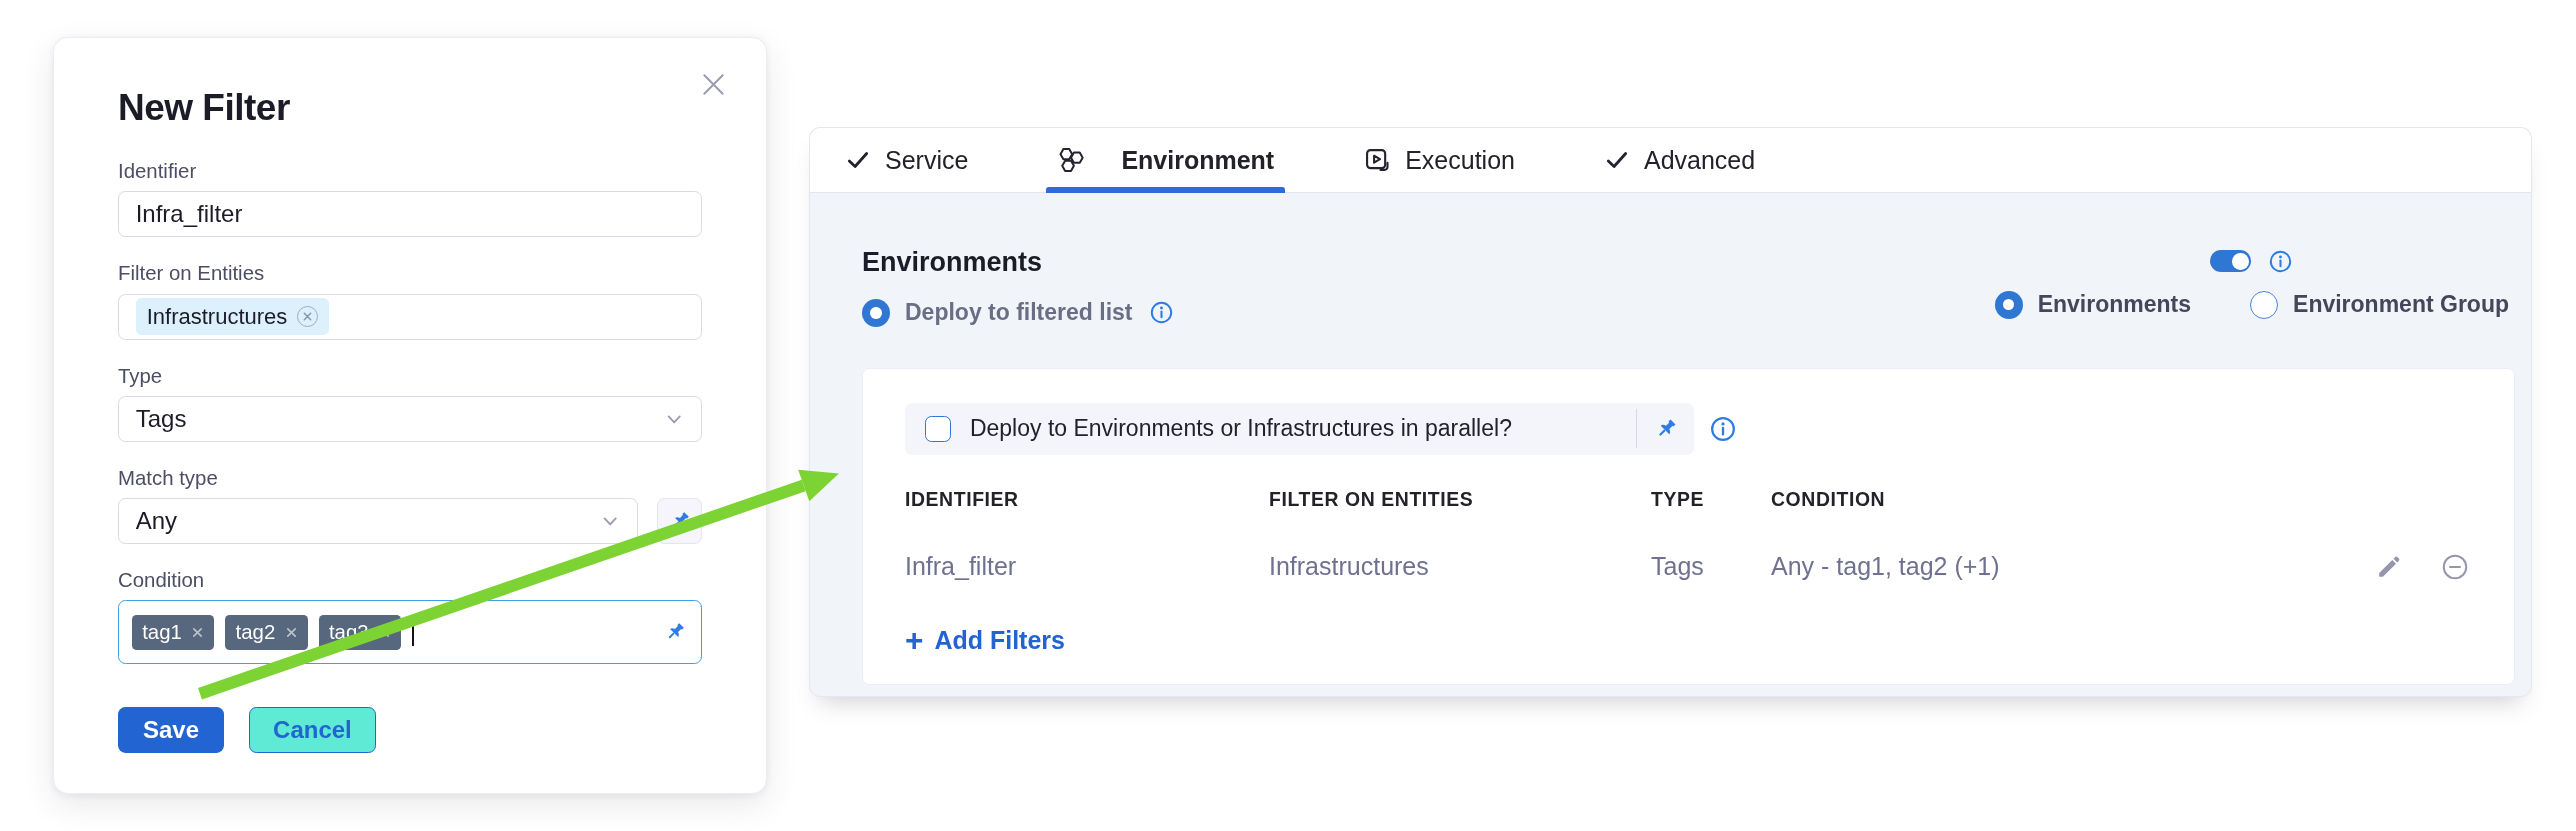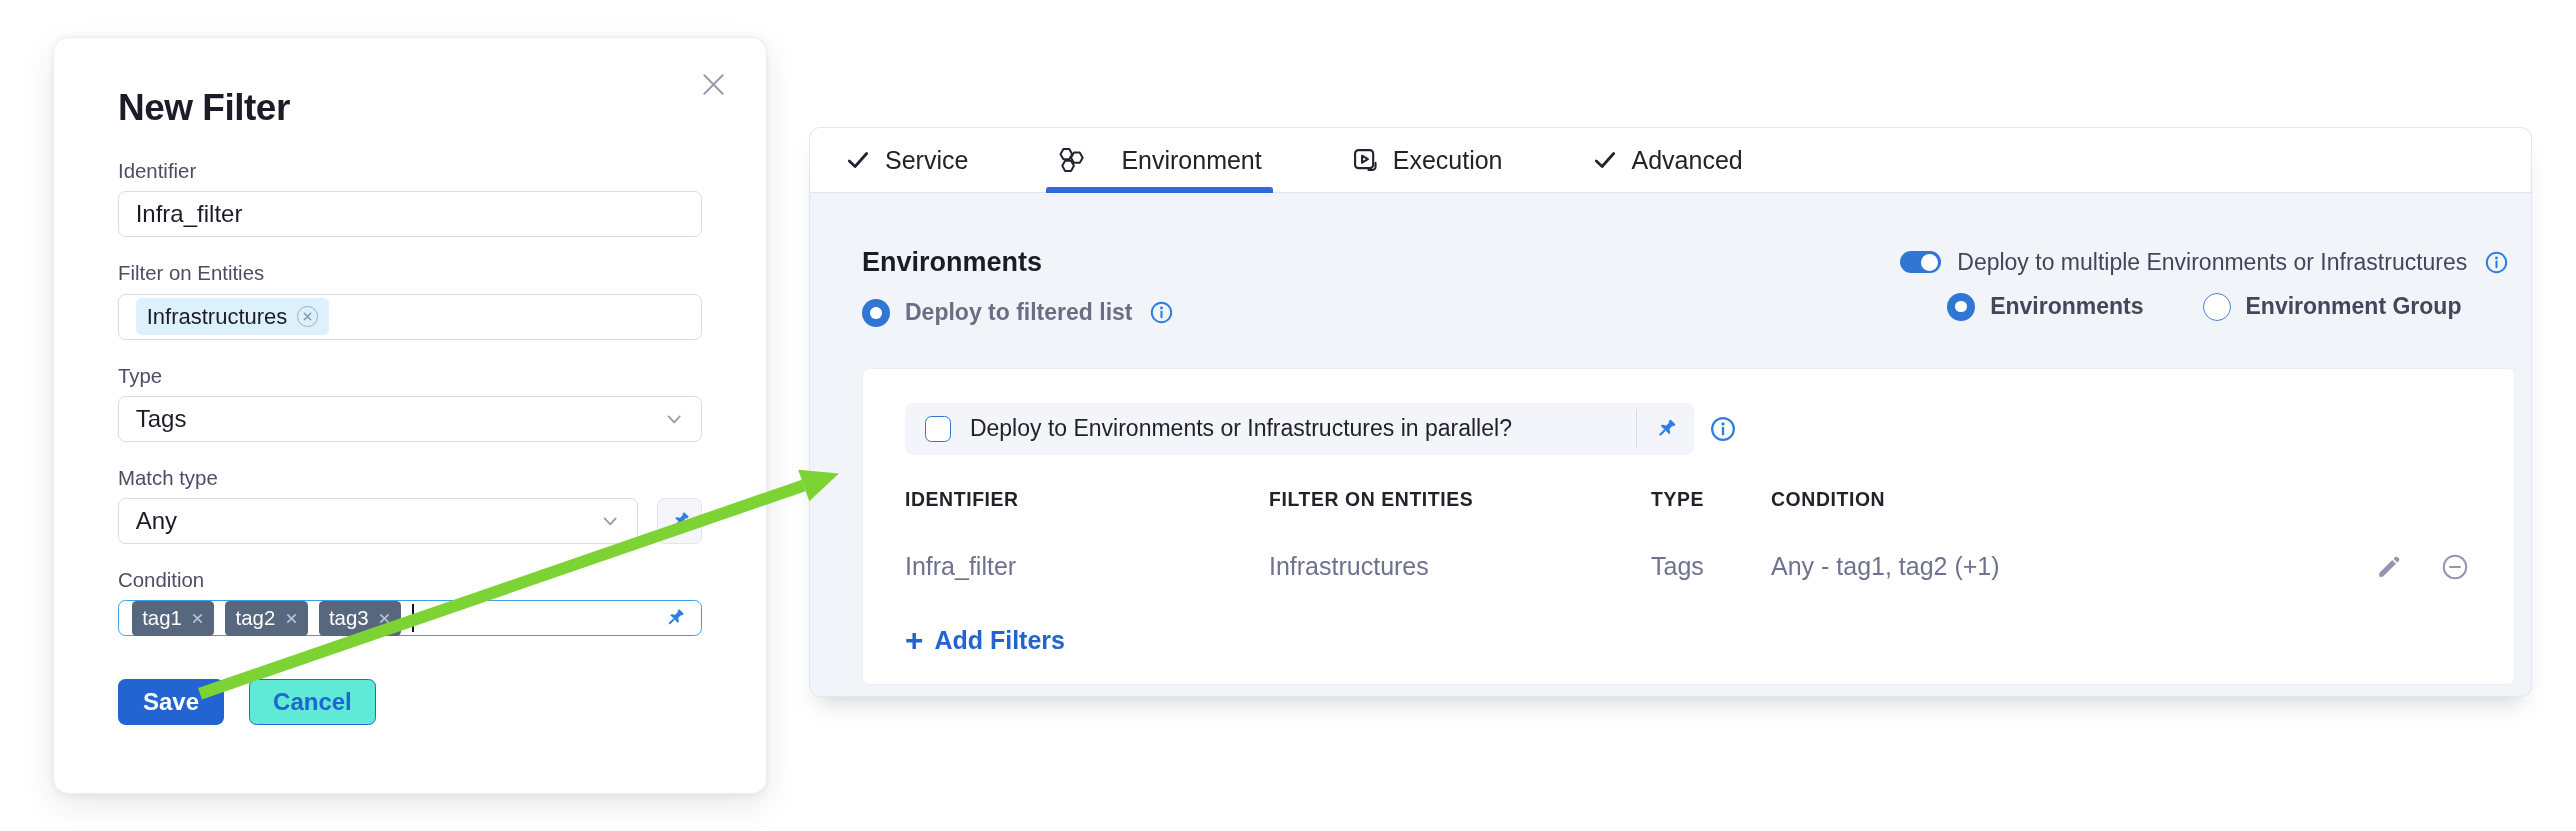--- a/index.html
+++ b/index.html
@@ -30,21 +30,21 @@
     display:inline-flex;align-items:center;gap:9.3px;
   }
   .chip-light .rm{width:21px;height:21px;border:1.4px solid #97afc0;border-radius:50%;display:inline-flex;align-items:center;justify-content:center;box-sizing:border-box;cursor:pointer;}
   .match-row{display:flex;gap:19px;}
   .match-row .control{flex:1;}
   .pin-box{
     width:45px;height:46px;background:#f5f5fb;border:0.9px solid #e3e4ef;border-radius:7.4px;
     display:flex;align-items:center;justify-content:center;box-sizing:border-box;cursor:pointer;flex:none;
   }
   .condition{
-    height:36px;border:1.9px solid #3ba1e6;border-radius:7.4px;background:#fff;
+    height:64px;border:1.9px solid #3ba1e6;border-radius:7.4px;background:#fff;
     display:flex;align-items:center;gap:11px;padding:0 13px;box-sizing:border-box;
   }
   .chip-dark{
     background:#57677e;color:#fff;border-radius:4.6px;padding:5.6px 10.2px;font-size:20.4px;
     display:inline-flex;align-items:center;gap:9.3px;
   }
   .caret{width:1.9px;height:28px;background:#14141c;}
   .condition .cond-pin{margin-left:auto;cursor:pointer;display:flex;}
   .btn-row{margin-top:43px;display:flex;align-items:center;}
   .btn-save{
@@ -62,21 +62,21 @@
     position:absolute;left:809px;top:127px;width:1723px;height:570px;
     background:#f1f5fa;border:0.9px solid #e4e7f0;border-radius:11px;
     box-shadow:0 15px 22px -11px rgba(96,97,112,.30);
     box-sizing:border-box;z-index:4;
   }
   .tabbar{
     height:65px;background:#fff;border-radius:11px 11px 0 0;border-bottom:0.9px solid #e2e4ee;
     display:flex;align-items:center;padding-left:35px;gap:89px;box-sizing:border-box;
   }
   .tab{display:flex;align-items:center;gap:14px;font-size:25px;color:#22222a;font-weight:500;height:100%;position:relative;cursor:pointer;}
-  .tab.active{font-weight:400;gap:36px;}
+  .tab.active{font-weight:700;gap:36px;}
   .tab.active::after{
     content:"";position:absolute;bottom:-0.9px;left:-11px;right:-11px;height:5.6px;
     background:#2f6bd8;border-radius:2.8px 2.8px 0 0;
   }
   .panel-content{padding:0 22px 0 52px;}
   .env-header{display:flex;justify-content:space-between;align-items:flex-start;padding-top:54px;}
   .env-title{font-size:27px;font-weight:700;color:#1c1c28;line-height:31.5px;}
   .left-radios{display:flex;align-items:center;gap:44px;margin-top:20.4px;}
   .radio-item{display:flex;align-items:center;gap:15px;cursor:pointer;}
   .radio{width:28px;height:28px;border-radius:50%;box-sizing:border-box;flex:none;position:relative;}
@@ -289,21 +289,20 @@
                   <line x1="12" y1="11" x2="12" y2="16.6" stroke="#2f7de1" stroke-width="2" stroke-linecap="round"></line>
                   <circle cx="12" cy="7.7" r="1.4" fill="#2f7de1"></circle>
                 </svg>
             </span>
           </div>
         </div>
       </div>
       <div class="hdr-right">
         <div class="toggle-row">
           <span class="toggle"></span>
-          <span class="toggle-label">Deploy to multiple Environments or Infrastructures</span>
           <span style="display:flex;">
             <svg width="25" height="25" viewBox="0 0 24 24">
                 <circle cx="12" cy="12" r="9.3" stroke="#2f7de1" stroke-width="1.9" fill="none"></circle>
                 <line x1="12" y1="11" x2="12" y2="16.6" stroke="#2f7de1" stroke-width="2" stroke-linecap="round"></line>
                 <circle cx="12" cy="7.7" r="1.4" fill="#2f7de1"></circle>
               </svg>
           </span>
         </div>
         <div class="right-radios">
           <div class="radio-item">

